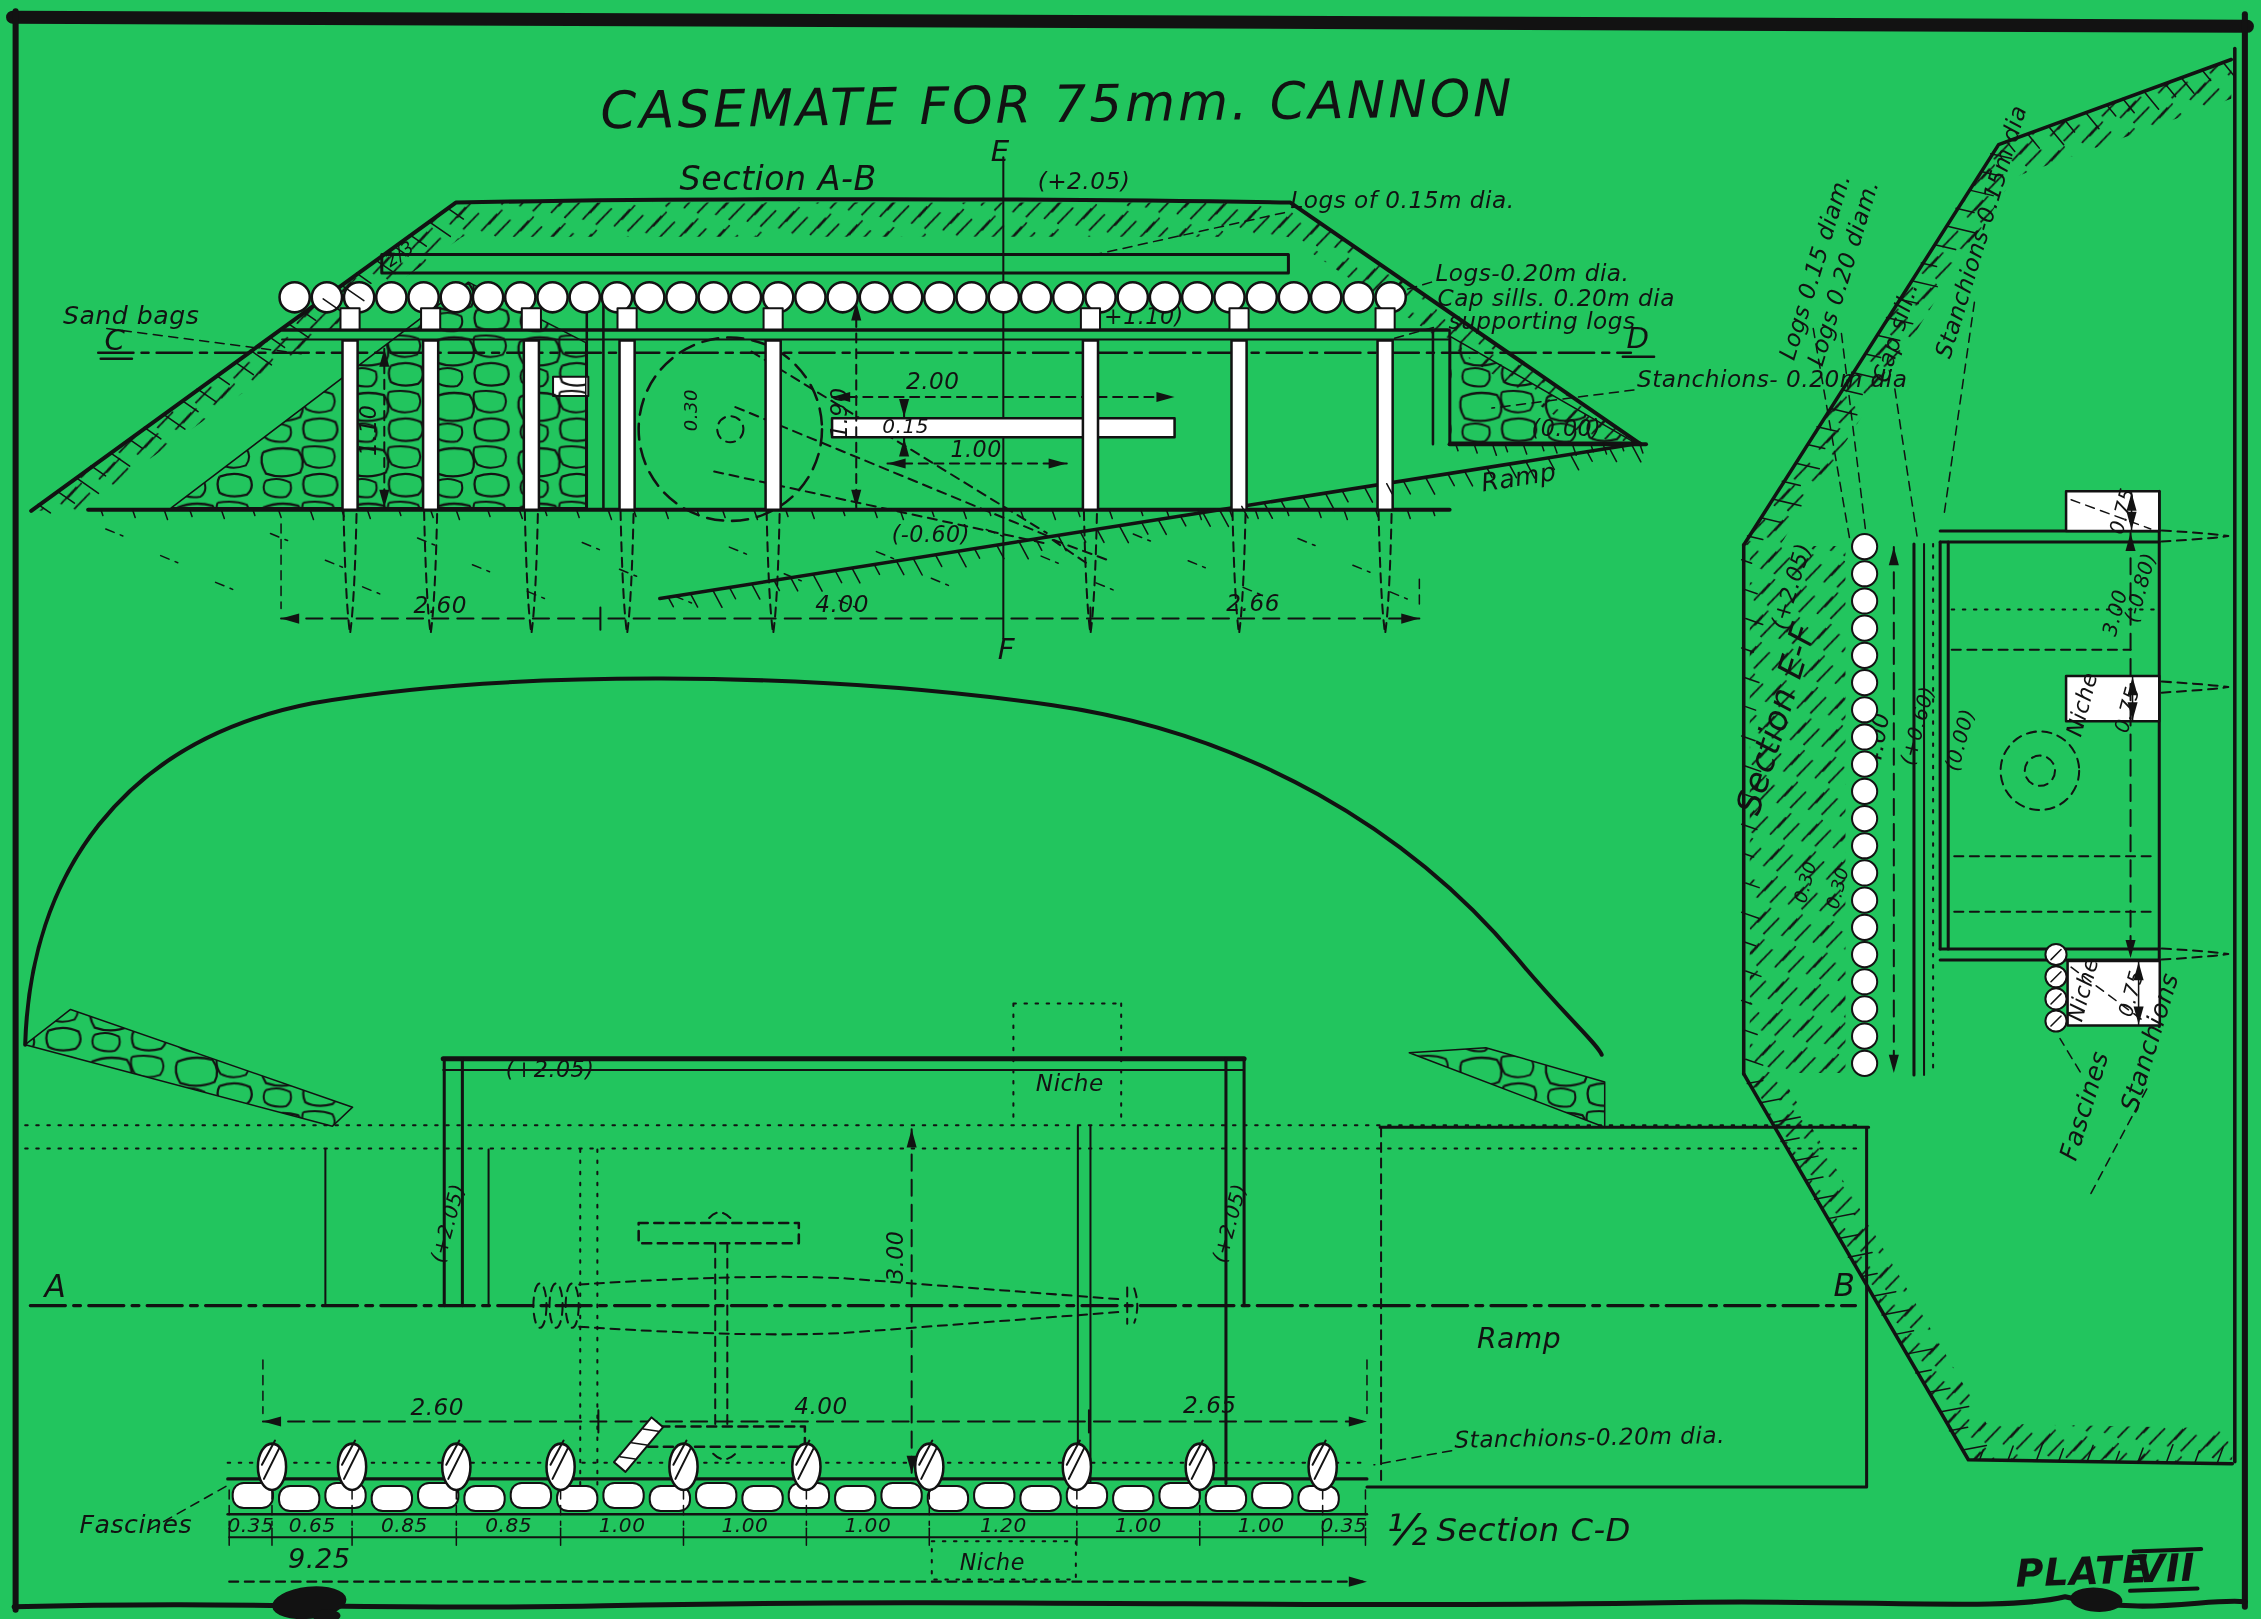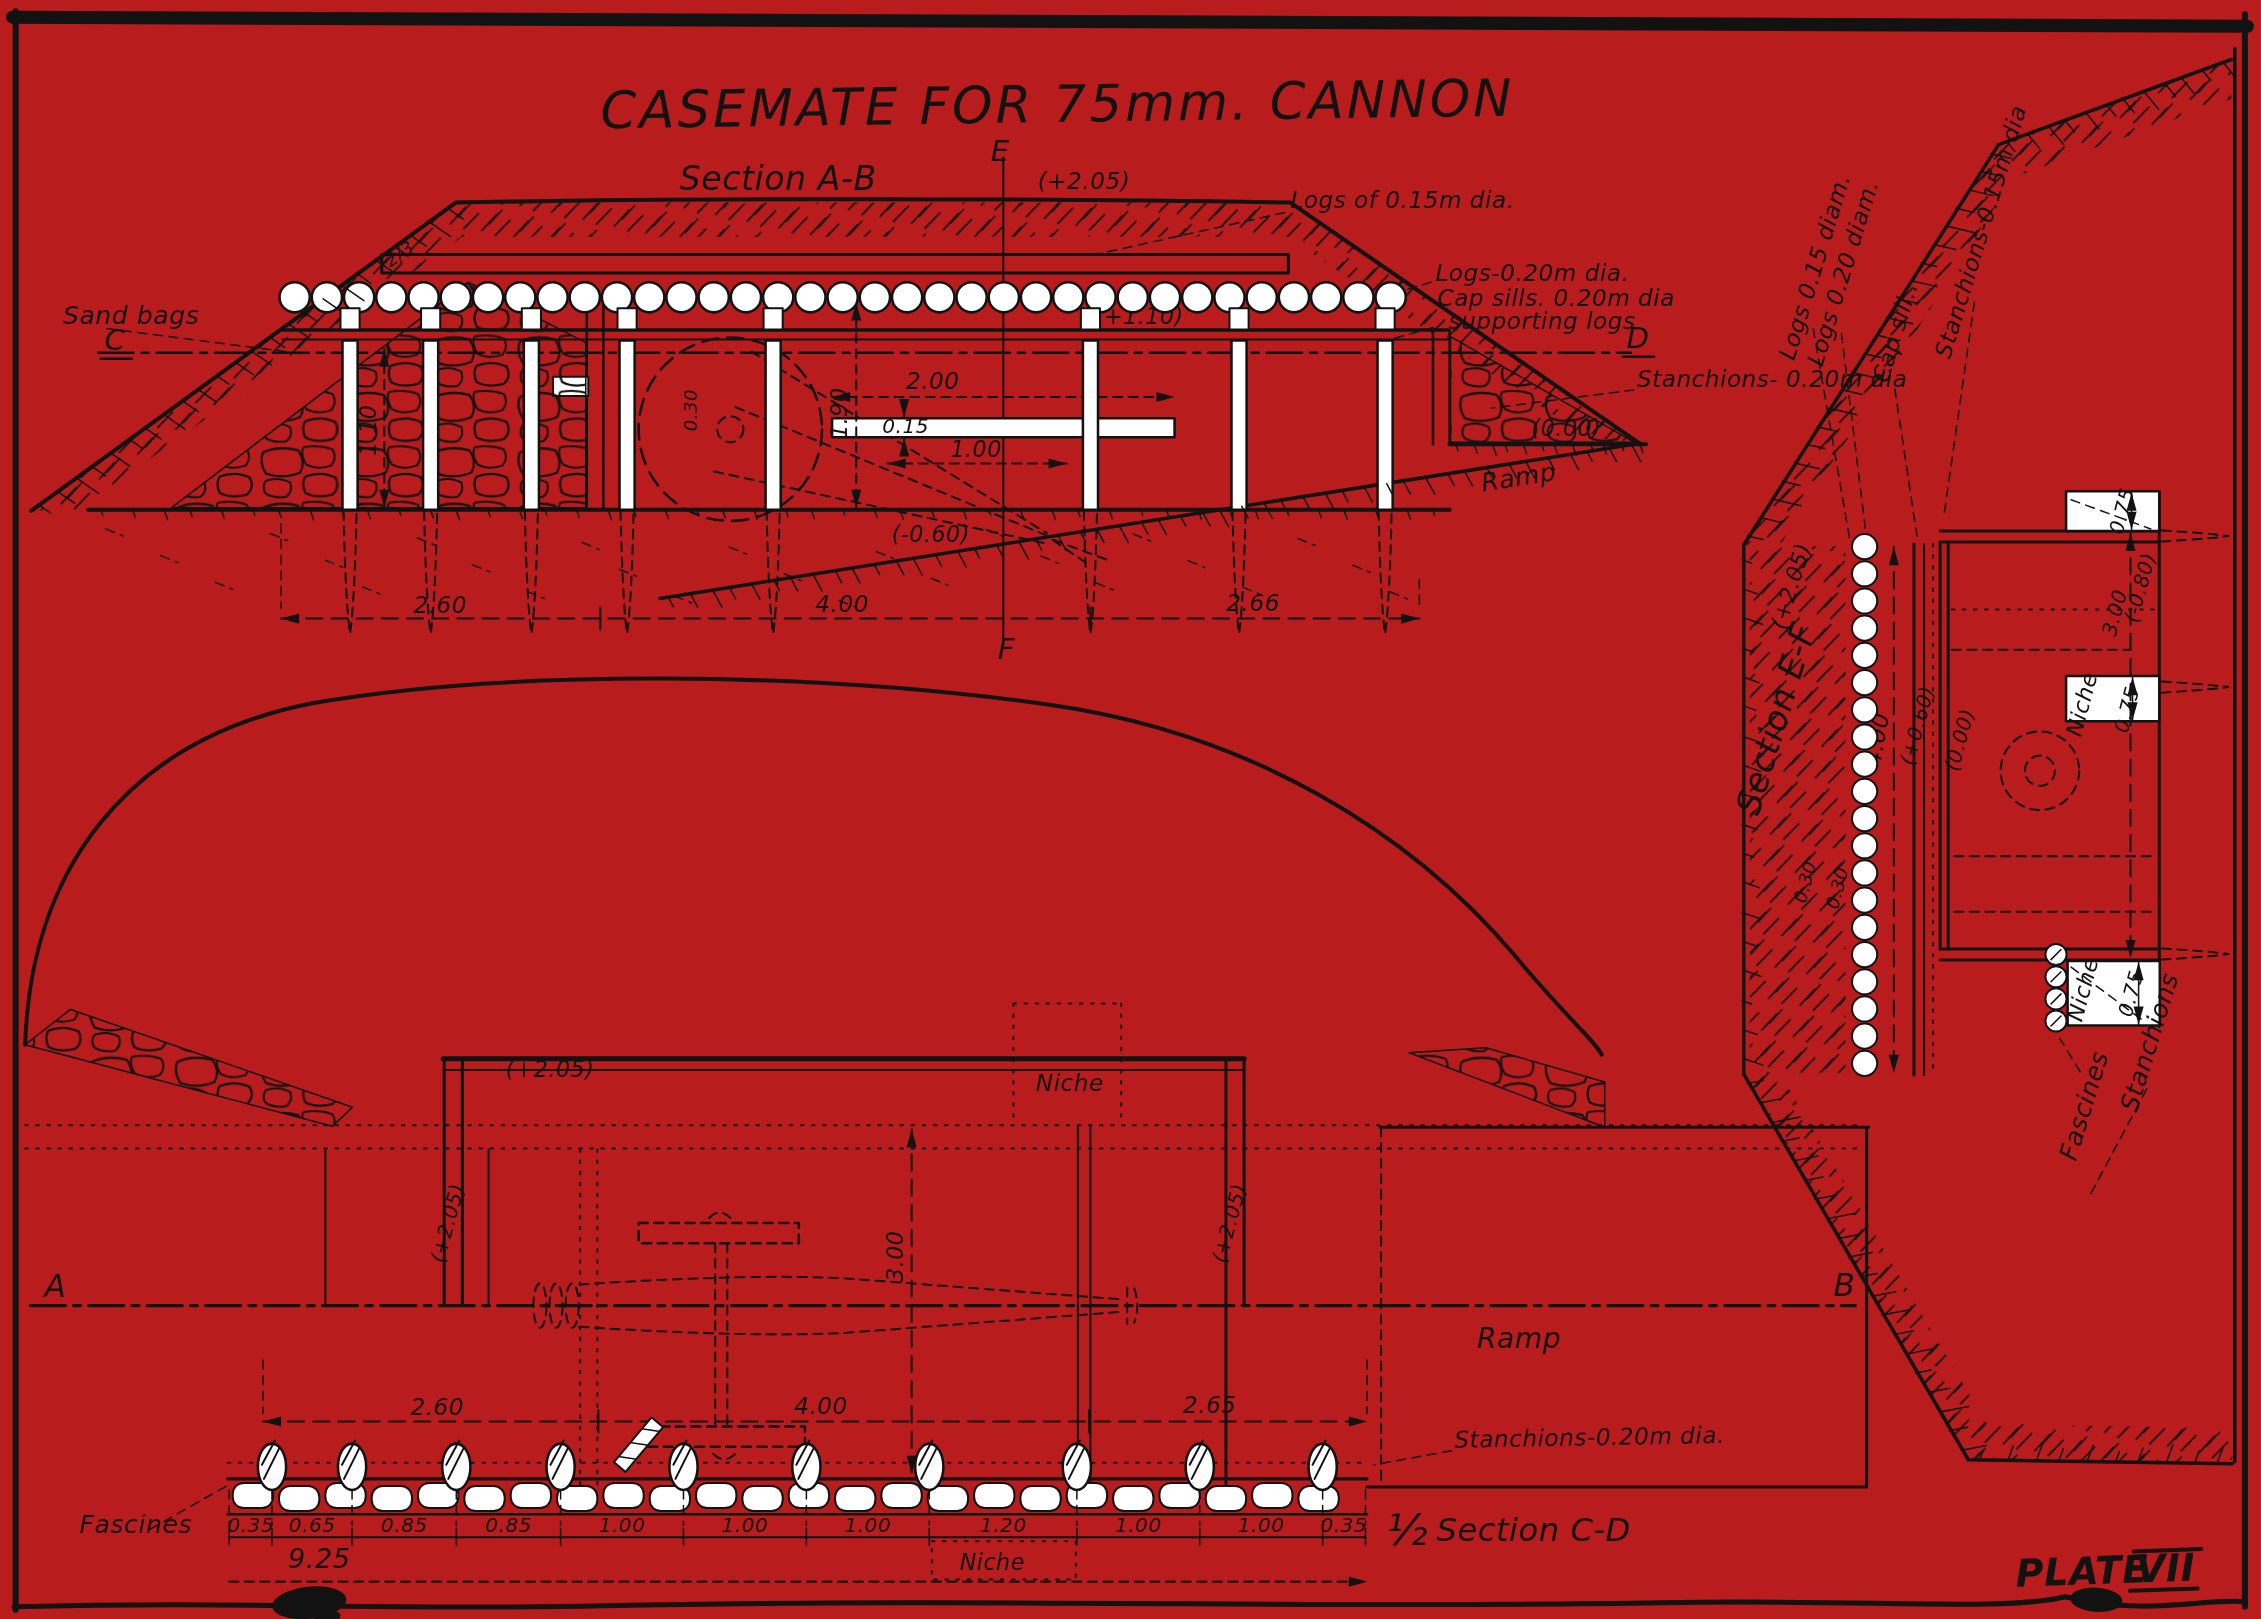--- a/index.html
+++ b/index.html
@@ -1,16 +1,16 @@
 <!DOCTYPE html>
 <html style="font-size:8px"><head>
 <meta charset="utf-8">
 <style>
   html,body{margin:0;padding:0;background:#e8e8e4;}
-  #page{width:2261px;height:1620px;background:#b91c1c;position:relative;overflow:hidden;}
+  #page{width:2261px;height:1620px;background:#22c55e;position:relative;overflow:hidden;}
   svg{display:block;}
   svg text{font-family:"DejaVu Sans",sans-serif;font-style:italic;fill:#121212;letter-spacing:1px;}
   .ink{stroke:#121212;fill:none;stroke-linecap:round;stroke-linejoin:round;}
   .fw{fill:#ffffff;}
   .blk{fill:#121212;stroke:none;}
   .stF{fill:url(#stones);}
   .haF{fill:url(#hatch);stroke:none;}
   .w3{stroke-width:3px;} .w4{stroke-width:4px;} .w5{stroke-width:5px;}
   .w6{stroke-width:6px;} .w7{stroke-width:7px;} .w8{stroke-width:8px;}
   .w10{stroke-width:10px;} .w12{stroke-width:12px;} .w26{stroke-width:26px;}

